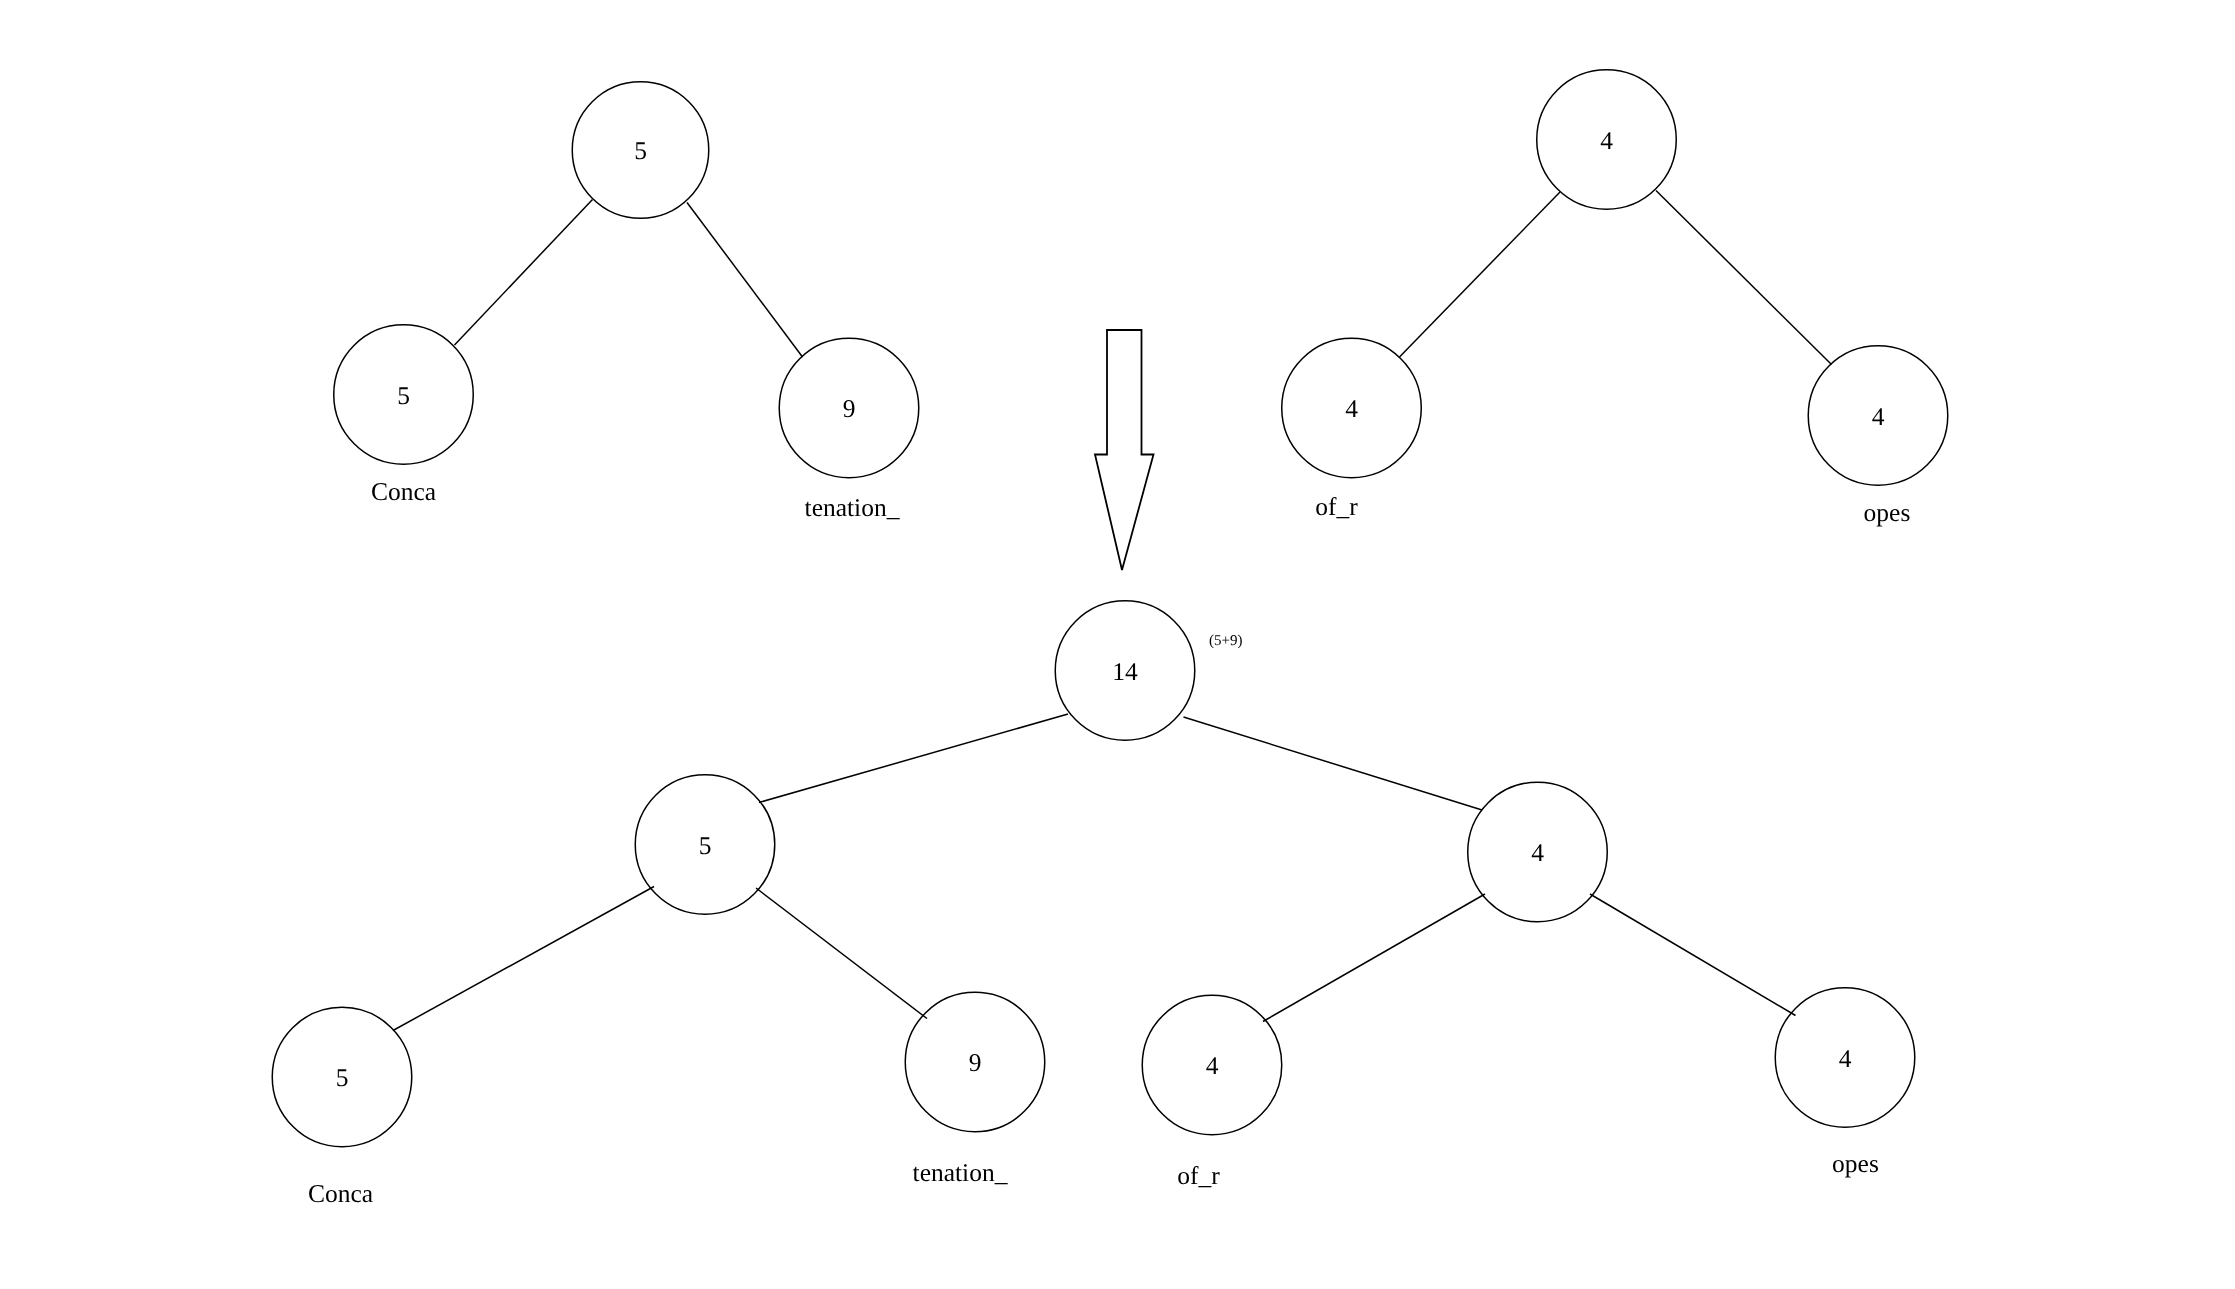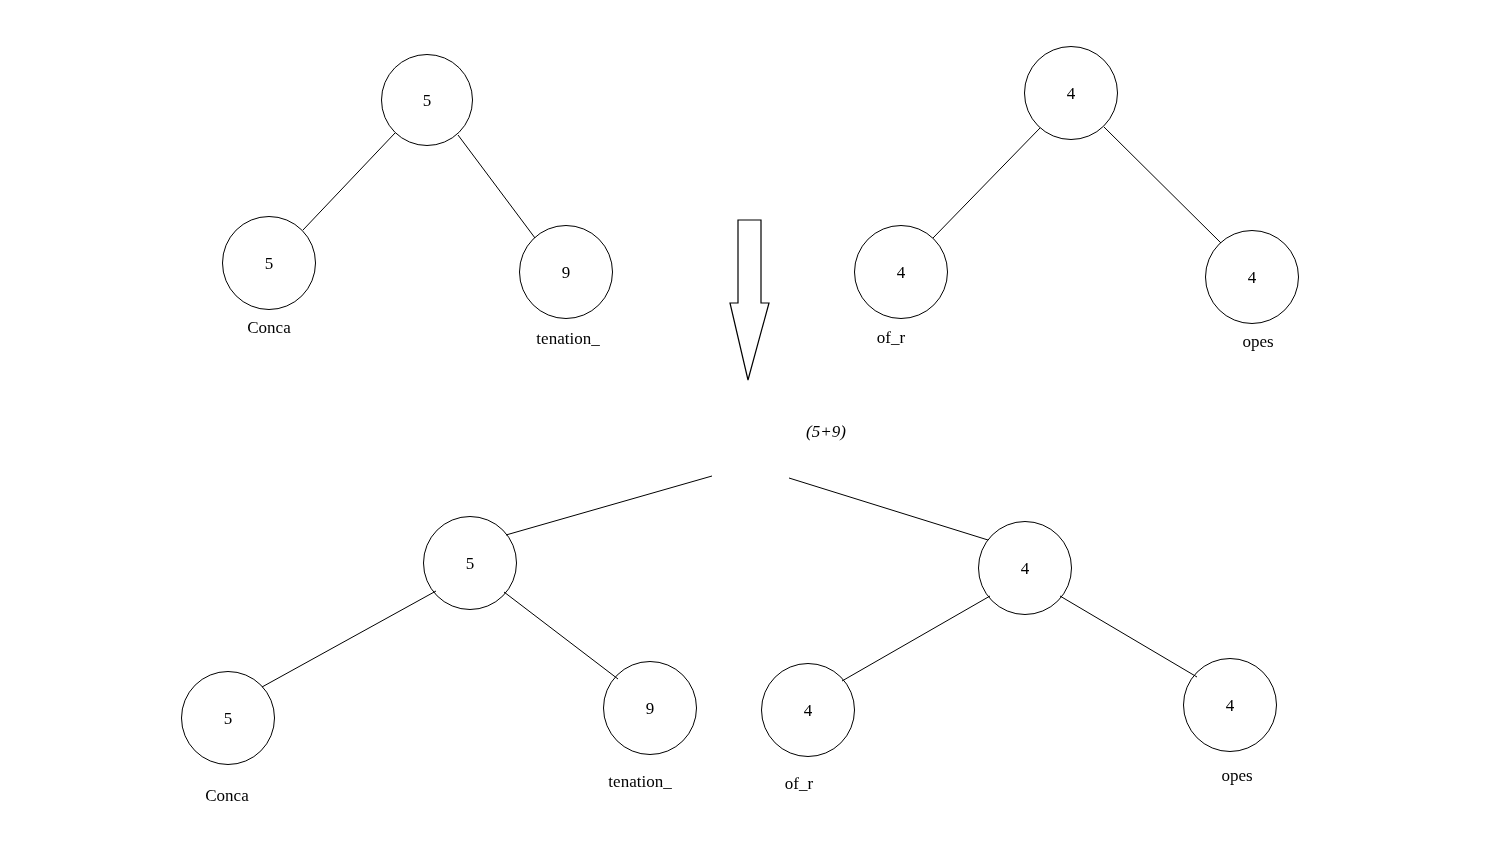--- a/index.html
+++ b/index.html
@@ -43,25 +43,24 @@
     position: absolute;
     font-size: 17px;
     color: #000000;
     white-space: nowrap;
     text-align: center;
     transform: translateX(-50%);
     line-height: 1;
   }
   .node-annotation {
     position: absolute;
-    font-size: 17px;
+    font-size: 10px;
     color: #000000;
     white-space: nowrap;
     line-height: 1;
-    font-style: italic;
   }
 </style>
 </head>
 <body>
 
 <div id="canvas">
 
   <svg id="edges-layer" viewBox="0 0 1490 859" xmlns="http://www.w3.org/2000/svg">
     <g stroke="#000000" stroke-width="1" fill="none" shape-rendering="geometricPrecision">
 
@@ -103,20 +102,23 @@
   <div class="tree-node" style="left:854px; top:225px; width:94px; height:94px;">
     <span class="node-value">4</span>
   </div>
   <div class="node-label" style="left:891px; top:329px;">of_r</div>
 
   <div class="tree-node" style="left:1205px; top:230px; width:94px; height:94px;">
     <span class="node-value">4</span>
   </div>
   <div class="node-label" style="left:1258px; top:333px;">opes</div>
 
+  <div class="tree-node" style="left:703px; top:400px; width:94px; height:94px;">
+    <span class="node-value">14</span>
+  </div>
   <div class="node-annotation" style="left:806px; top:423px;">(5+9)</div>
 
   <div class="tree-node" style="left:423px; top:516px; width:94px; height:94px;">
     <span class="node-value">5</span>
   </div>
 
   <div class="tree-node" style="left:978px; top:521px; width:94px; height:94px;">
     <span class="node-value">4</span>
   </div>
 

